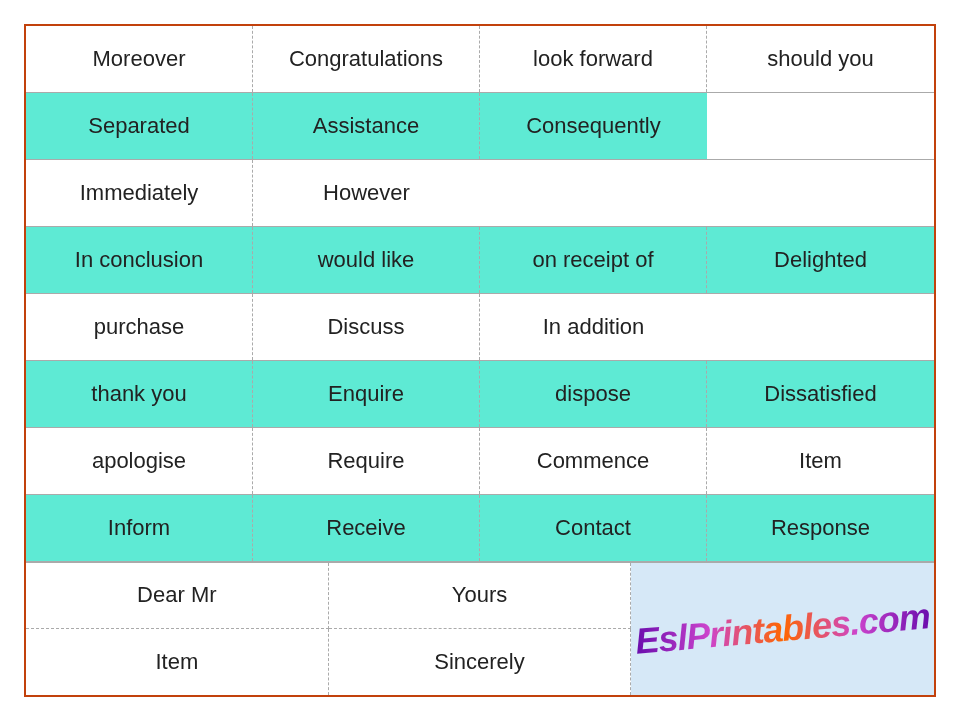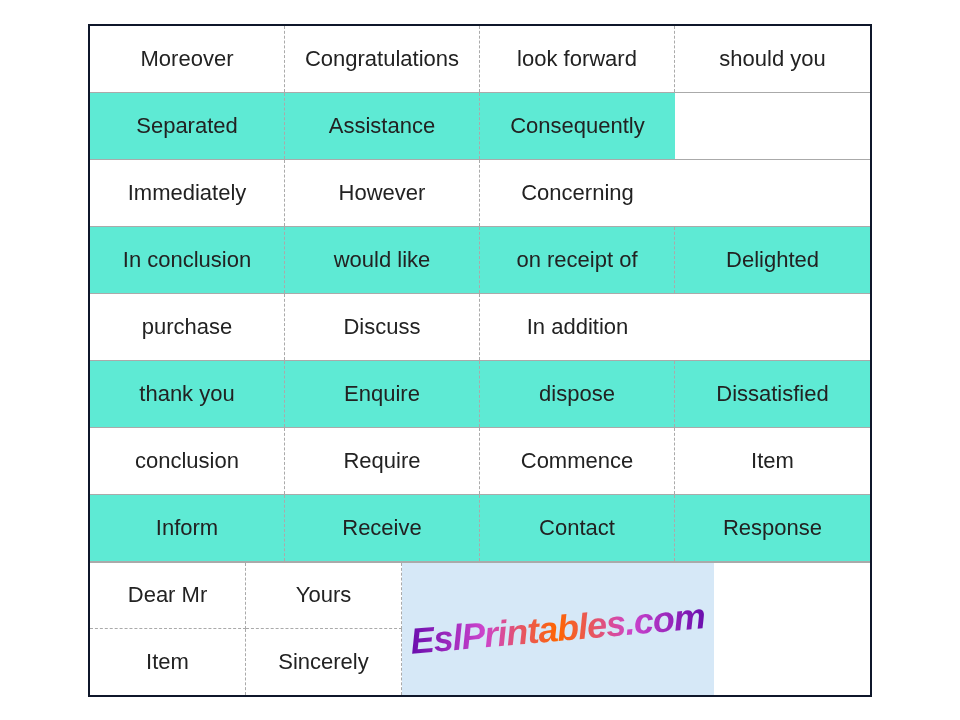--- a/index.html
+++ b/index.html
@@ -6,22 +6,22 @@
     body {
       width: 960px;
       height: 720px;
       background: #fff;
       display: flex;
       align-items: center;
       justify-content: center;
       font-family: Arial, sans-serif;
     }
     .table-container {
-      border: 2px solid #0f172a;
-      width: 784px;
+      border: 2px solid #c2410c;
+      width: 912px;
     }
     .grid-row {
       display: grid;
       grid-template-columns: repeat(4, 1fr);
       border-bottom: 1px solid #aaa;
     }
     .grid-row:last-child {
       border-bottom: none;
     }
     .cell {
@@ -83,21 +83,20 @@
 
   <div class="grid-row">
     <div class="cell blue">Separated</div>
     <div class="cell blue">Assistance</div>
     <div class="cell blue">Consequently</div>
   </div>
 
   <div class="grid-row">
     <div class="cell white">Immediately</div>
     <div class="cell white">However</div>
-    <div class="cell white">Concerning</div>
   </div>
 
   <div class="grid-row">
     <div class="cell blue">In conclusion</div>
     <div class="cell blue">would like</div>
     <div class="cell blue">on receipt of</div>
     <div class="cell blue">Delighted</div>
   </div>
 
   <div class="grid-row">
@@ -107,34 +106,34 @@
   </div>
 
   <div class="grid-row">
     <div class="cell blue">thank you</div>
     <div class="cell blue">Enquire</div>
     <div class="cell blue">dispose</div>
     <div class="cell blue">Dissatisfied</div>
   </div>
 
   <div class="grid-row">
-    <div class="cell white">conclusion</div>
+    <div class="cell white">apologise</div>
     <div class="cell white">Require</div>
     <div class="cell white">Commence</div>
     <div class="cell white">Item</div>
   </div>
 
   <div class="grid-row">
     <div class="cell blue">Inform</div>
     <div class="cell blue">Receive</div>
     <div class="cell blue">Contact</div>
     <div class="cell blue">Response</div>
   </div>
 
-  <div style="display:grid; grid-template-columns: repeat(5, 1fr); border-top: 1px solid #aaa;">
+  <div style="display:grid; grid-template-columns: repeat(3, 1fr); border-top: 1px solid #aaa;">
 
     <div class="cell white" style="border-right: 1px dashed #aaa; border-bottom: 1px dashed #aaa;">Dear Mr</div>
 
     <div class="cell white" style="border-right: 1px dashed #aaa; border-bottom: 1px dashed #aaa;">Yours</div>
 
     <div class="watermark-cell" style="grid-column: 3/5; grid-row: 1/3; background: #d6e8f7;">
       <span class="watermark-text">EslPrintables.com</span>
     </div>
 
     <div class="cell white" style="border-right: 1px dashed #aaa; grid-row: 2;">Item</div>

